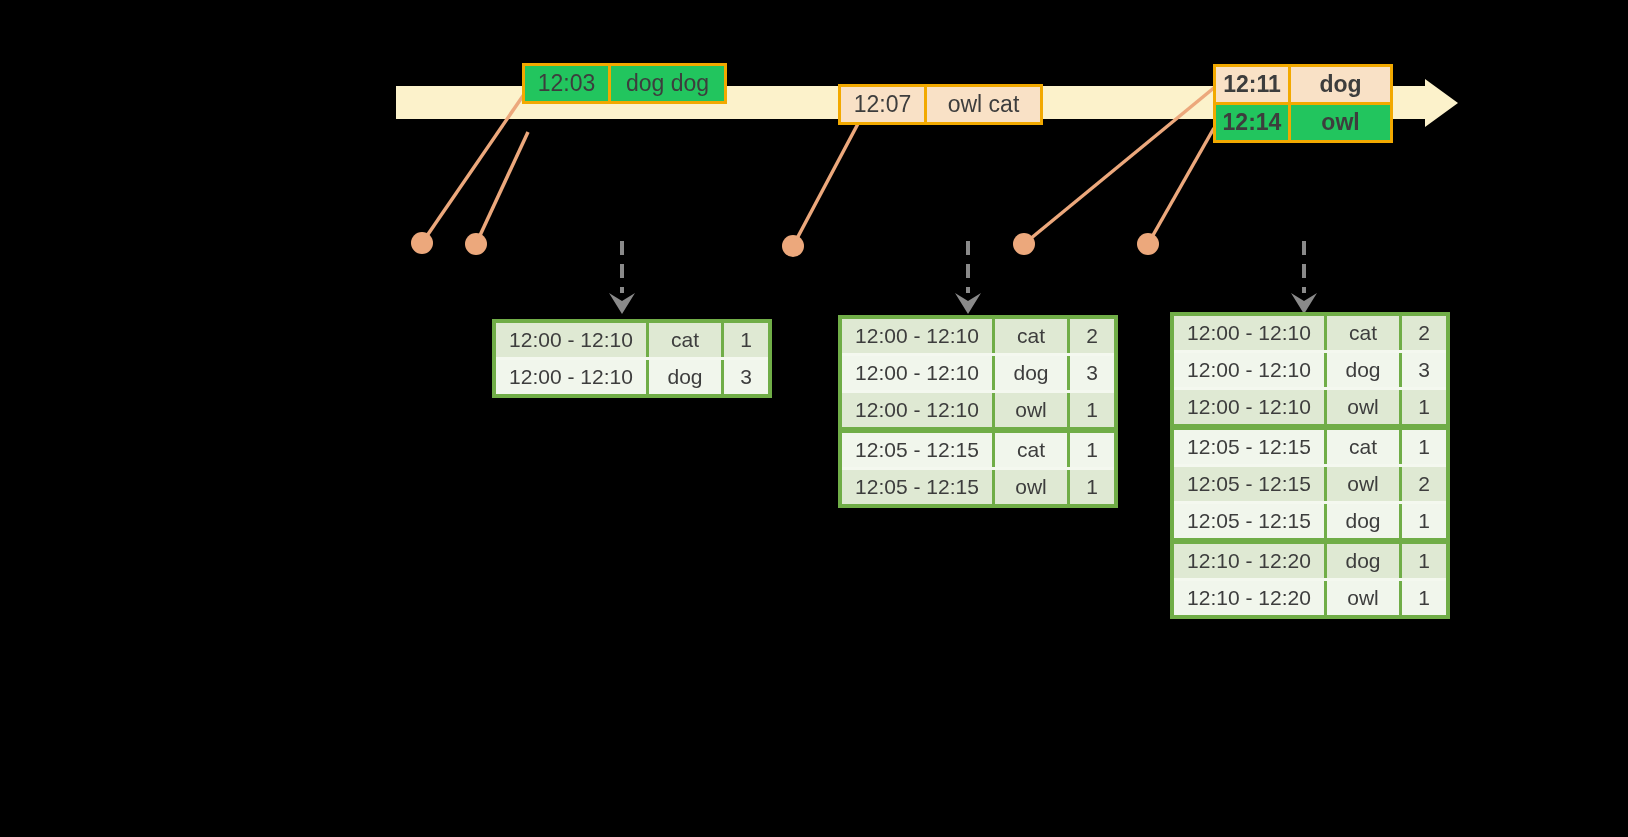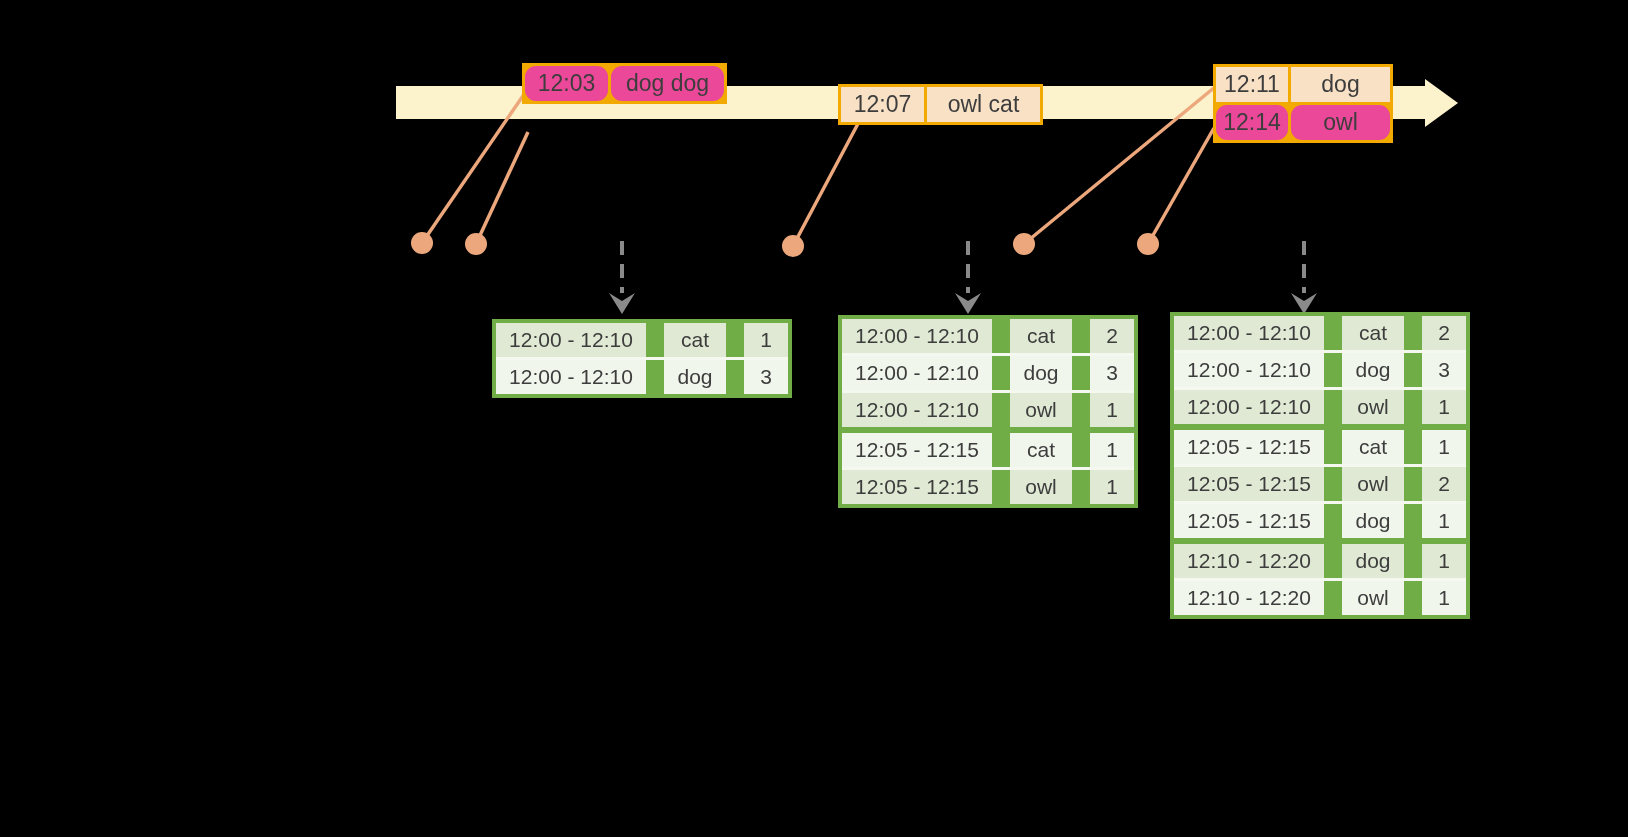--- a/index.html
+++ b/index.html
@@ -33,34 +33,34 @@
   .erow{display:flex;gap:3px;}
   .ecell{
     height:35px;display:flex;align-items:center;justify-content:center;
     color:#3d3d3d;font-size:23px;
   }
   .ecell.time{width:83px;}
   .ecell.words{width:113px;}
   .et3 .ecell.time{width:72px;}
   .et3 .ecell.words{width:99px;}
   .efill-dark{background:#f9e1c6;}
-  .efill-light{background:#ec4899;border-radius:11px;}
+  .efill-light{background:#22c55e;}
 
   
   .rtable{
     background:#70ad47;padding:4px;z-index:3;
     display:flex;flex-direction:column;
   }
-  .rrow{display:flex;gap:18px;}
+  .rrow{display:flex;gap:3px;}
   .rcell{
     height:34px;display:flex;align-items:center;justify-content:center;
     color:#3d3d3d;font-size:21px;
   }
   .rcell.window{width:150px;}
-  .rcell.word{width:62px;}
+  .rcell.word{width:72px;}
   .rcell.count{width:44px;}
   .rfill-dark .rcell{background:#dfe9d3;}
   .rfill-light .rcell{background:#f1f6ec;}
   .sep{width:100%;}
   .sep.thin{height:3px;background:#f4f8ef;}
   .sep.thick{height:6px;background:#70ad47;}
 </style>
 </head>
 <body>
 
@@ -101,21 +101,21 @@
   </div>
 </div>
 
 <div class="abs etable" style="left:838px;top:84px;">
   <div class="erow">
     <div class="ecell time efill-dark">12:07</div>
     <div class="ecell words efill-dark">owl cat</div>
   </div>
 </div>
 
-<div class="abs etable et3" style="left:1213px;top:64px;">
+<div class="abs etable et3" style="left:1213px;top:64px;font-weight:bold;">
   <div class="erow">
     <div class="ecell time efill-dark">12:11</div>
     <div class="ecell words efill-dark">dog</div>
   </div>
   <div class="erow">
     <div class="ecell time efill-light">12:14</div>
     <div class="ecell words efill-light">owl</div>
   </div>
 </div>
 

